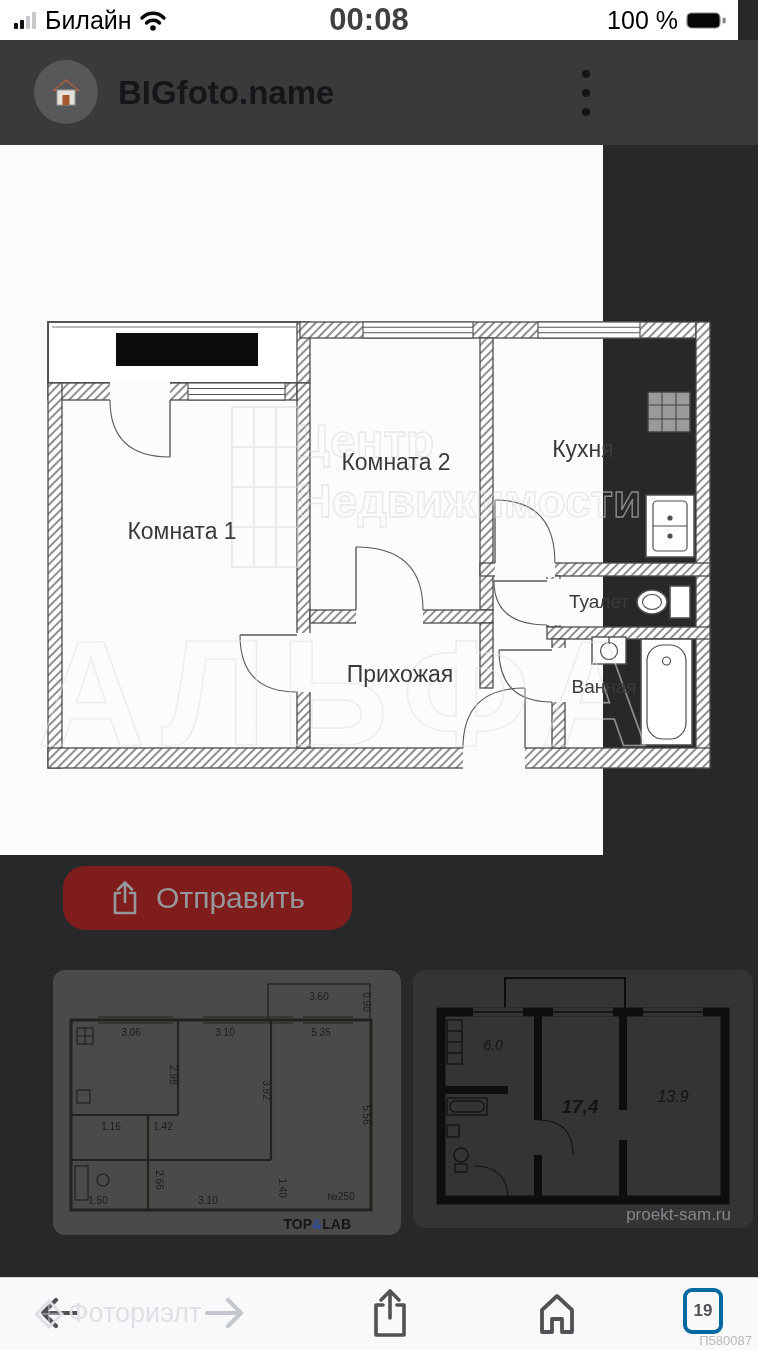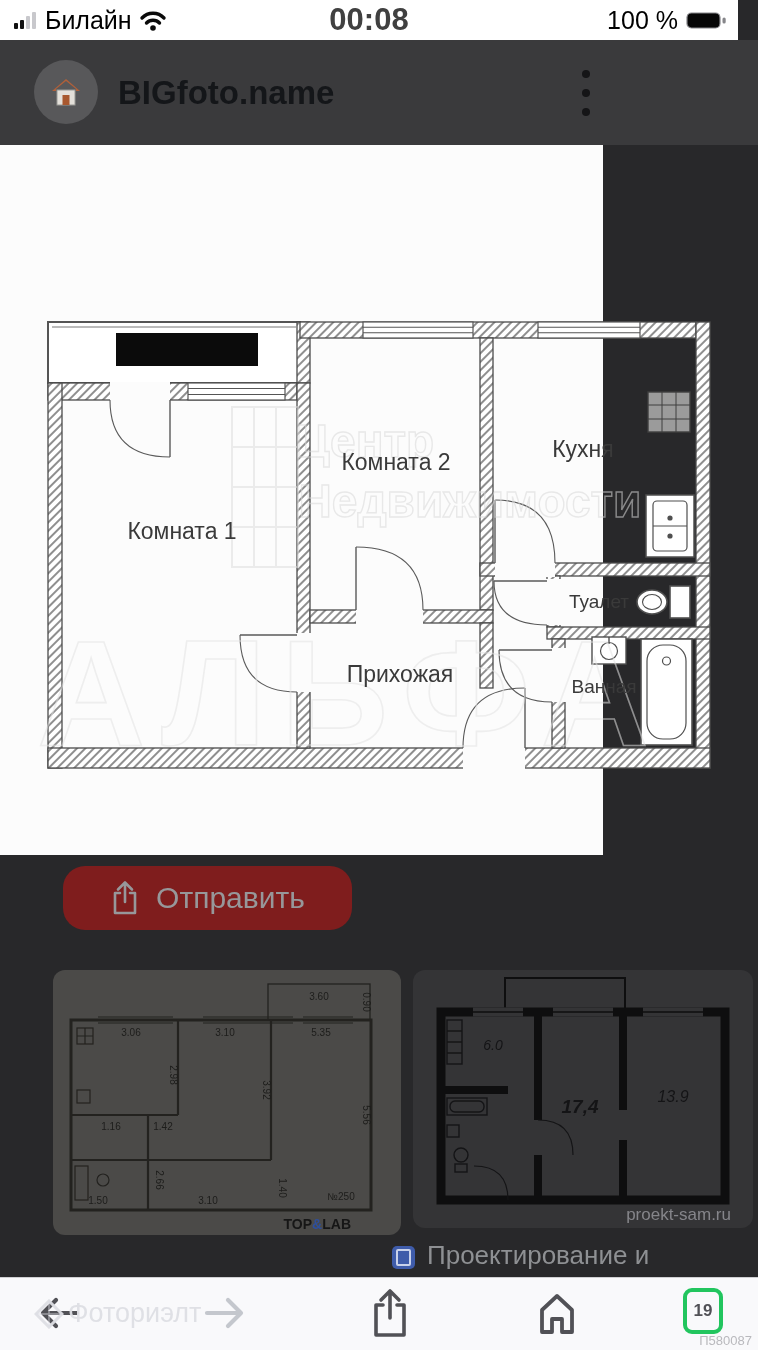--- a/index.html
+++ b/index.html
@@ -37,21 +37,21 @@
   .card2{left:390px;width:340px;height:258px;background:#343436;}
   .caption-row{position:absolute;left:392px;top:385px;display:flex;align-items:flex-start;gap:12px;}
   .cap-favicon{width:23px;height:23px;border-radius:5px;background:#3f5caa;margin-top:6px;
                display:flex;align-items:center;justify-content:center;}
   .cap-favicon i{display:block;width:11px;height:13px;border:2px solid #c9d2ea;border-radius:2px;}
   .caption-text{font-size:26px;color:#8e9093;white-space:nowrap;}
   
   .toolbar{position:absolute;left:0;top:1277px;width:758px;height:73px;background:#f9f9fb;
            border-top:1px solid #cfcfd2;box-sizing:border-box;}
   .tb-icon{position:absolute;top:12px;cursor:pointer;}
-  .tabs-btn{position:absolute;left:683px;top:10px;width:32px;height:38px;border:4px solid #22c55e;
+  .tabs-btn{position:absolute;left:683px;top:10px;width:32px;height:38px;border:4px solid #0369a1;
             border-radius:9px;display:flex;align-items:center;justify-content:center;
             font-size:17px;font-weight:600;color:#515156;cursor:pointer;}
   .wm-fotorielt{position:absolute;left:34px;top:20px;font-size:27px;color:rgba(221,222,228,0.95);
                 display:flex;align-items:center;gap:4px;pointer-events:none;}
   .photo-id{position:absolute;right:6px;bottom:2px;font-size:13px;color:#b9b9bd;}
   svg text{font-family:"Liberation Sans",sans-serif;}
 </style>
 </head>
 <body>
 
@@ -328,26 +328,20 @@
         </g>
         <g fill="#141416" font-style="italic" text-anchor="middle">
           <text x="80" y="80" font-size="14">6.0</text>
           <text x="167" y="143" font-size="19" font-weight="bold">17,4</text>
           <text x="260" y="132" font-size="16">13.9</text>
         </g>
         <text x="318" y="250" font-size="17" fill="#85858a" text-anchor="end">proekt-sam.ru</text>
       </svg>
     </div>
 
-    <div class="caption-row">
-      <div class="cap-favicon">
-          <i></i>
-        </div>
-      <div class="caption-text">Проектирование и</div>
-    </div>
   </div>
 
   <div class="toolbar">
     <svg class="tb-icon" style="left:35px;top:16px" width="46" height="38" viewBox="0 0 46 38">
       <path d="M42 19 L9 19 M21 6 L8 19 L21 32" fill="none" stroke="#515156" stroke-width="4.2" stroke-linecap="round" stroke-linejoin="round"></path>
     </svg>
     <svg class="tb-icon" style="left:203px;top:16px" width="46" height="38" viewBox="0 0 46 38">
       <path d="M4 19 L37 19 M25 6 L38 19 L25 32" fill="none" stroke="#c4c7cd" stroke-width="4.2" stroke-linecap="round" stroke-linejoin="round"></path>
     </svg>
     <svg class="tb-icon" style="left:370px;top:9px" width="40" height="52" viewBox="0 0 40 52">

